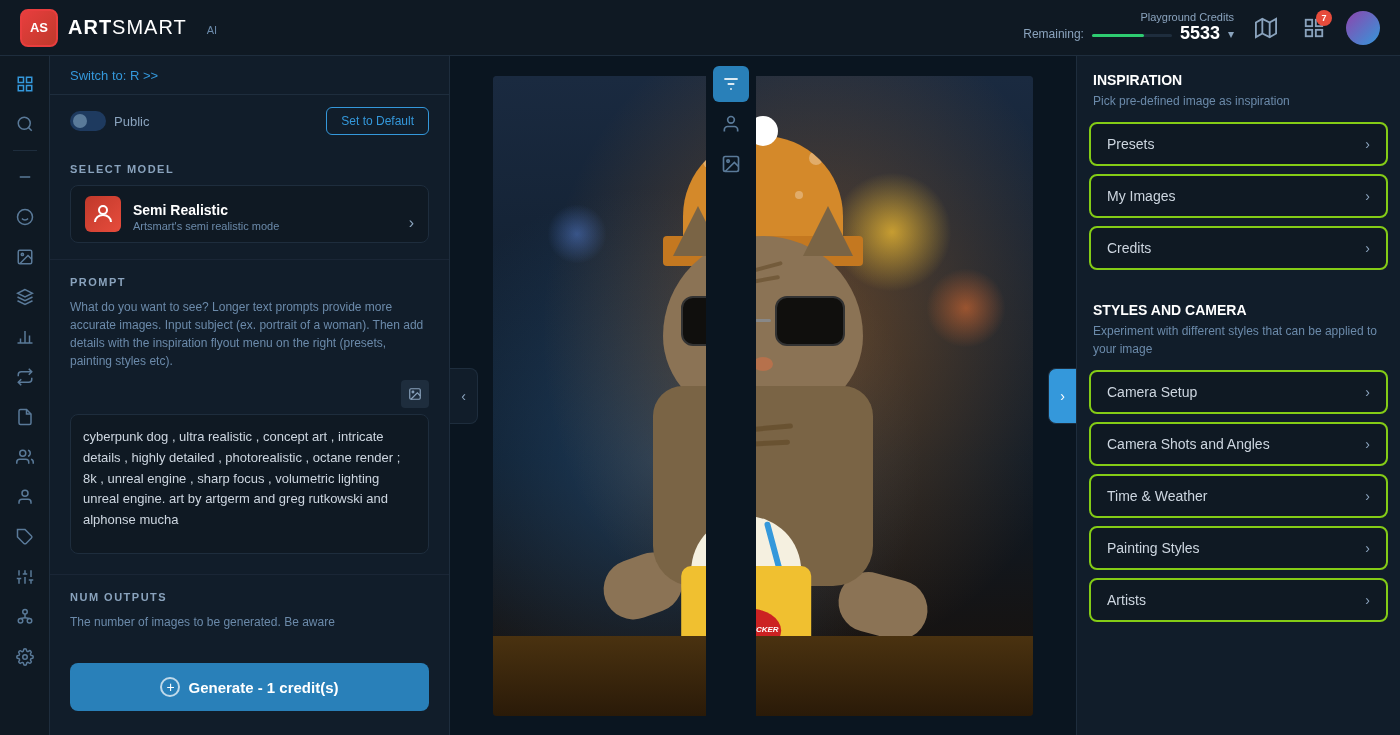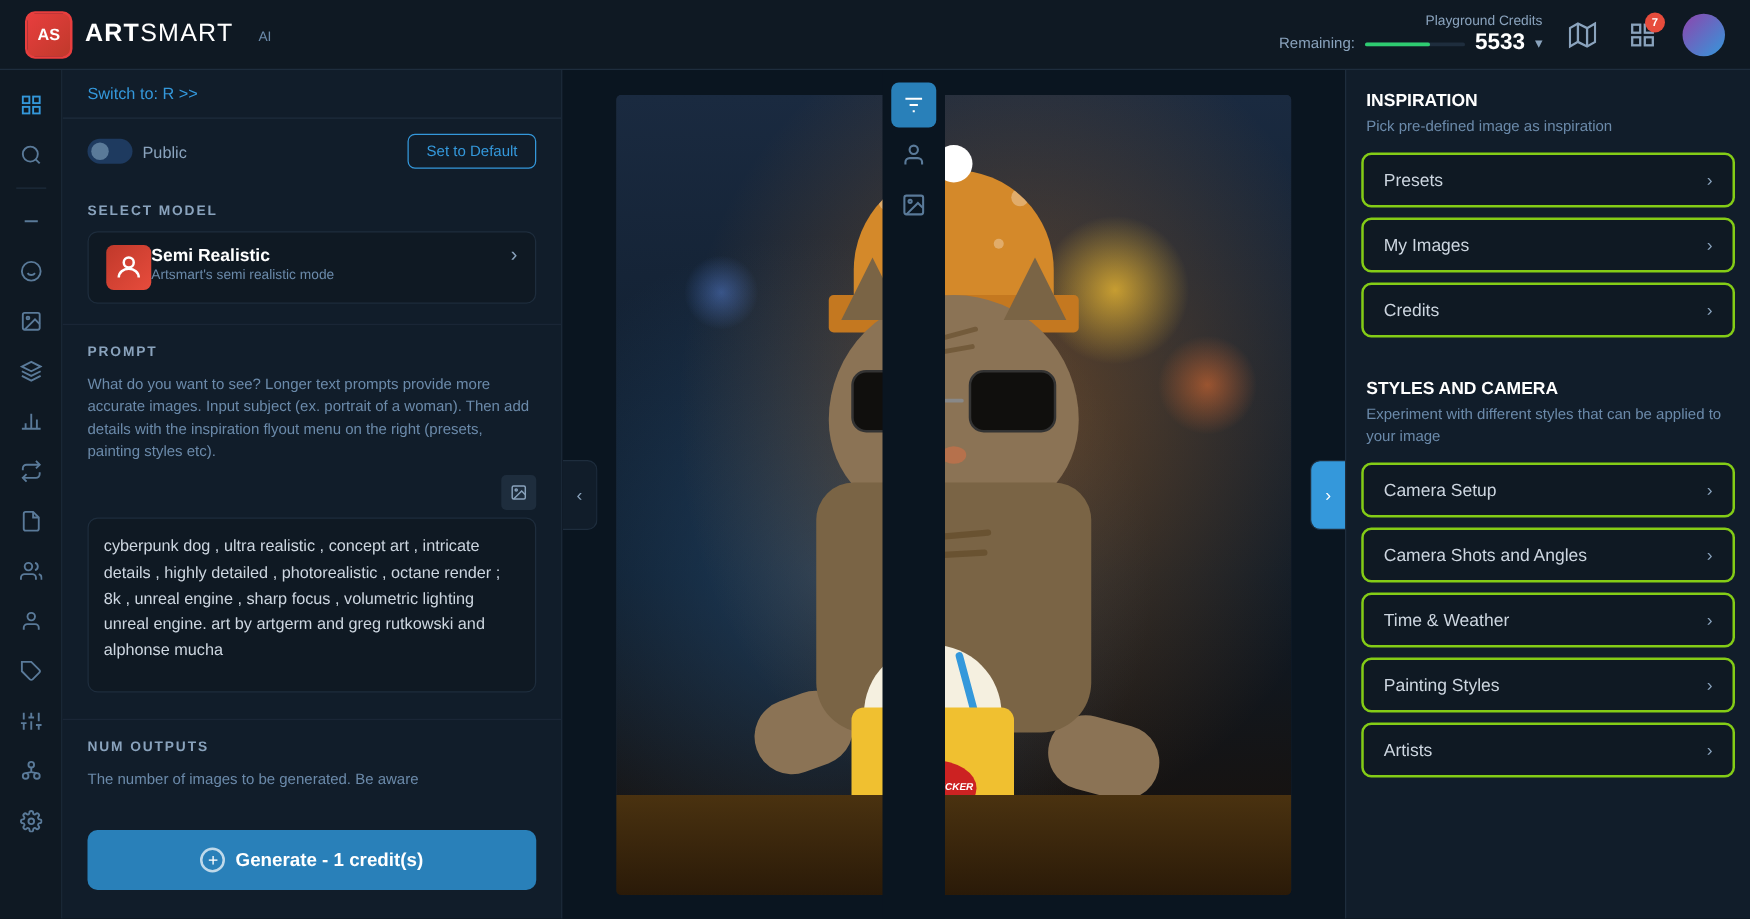--- a/index.html
+++ b/index.html
@@ -250,26 +250,27 @@
     .section-title {
       font-size: 11px;
       font-weight: 700;
       color: #8aa3bd;
       letter-spacing: 1.5px;
       text-transform: uppercase;
       margin-bottom: 10px;
     }
     .model-selector {
       display: flex;
-      align-items: flex-start;
+      align-items: flex-end;
       background: #0f1923;
       border: 1px solid #1e2d3d;
       border-radius: 8px;
       padding: 10px 14px;
       cursor: pointer;
+      gap: 12px;
     }
     .model-avatar {
       width: 36px;
       height: 36px;
       border-radius: 6px;
       background: linear-gradient(135deg, #c0392b, #e74c3c);
       flex-shrink: 0;
       display: flex;
       align-items: center;
       justify-content: center;

